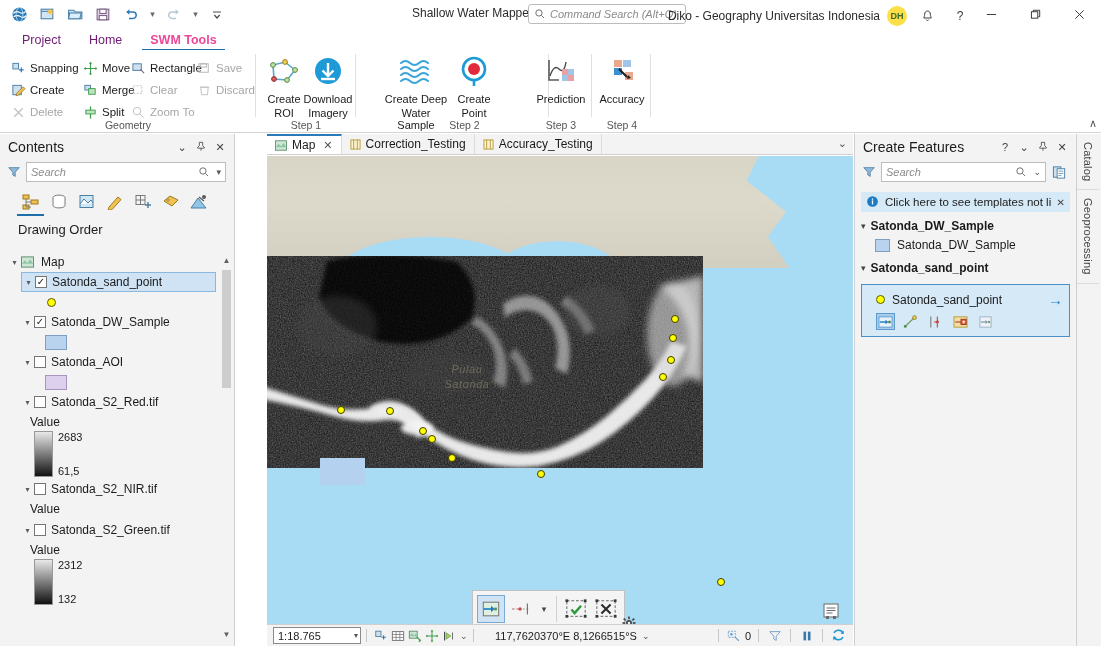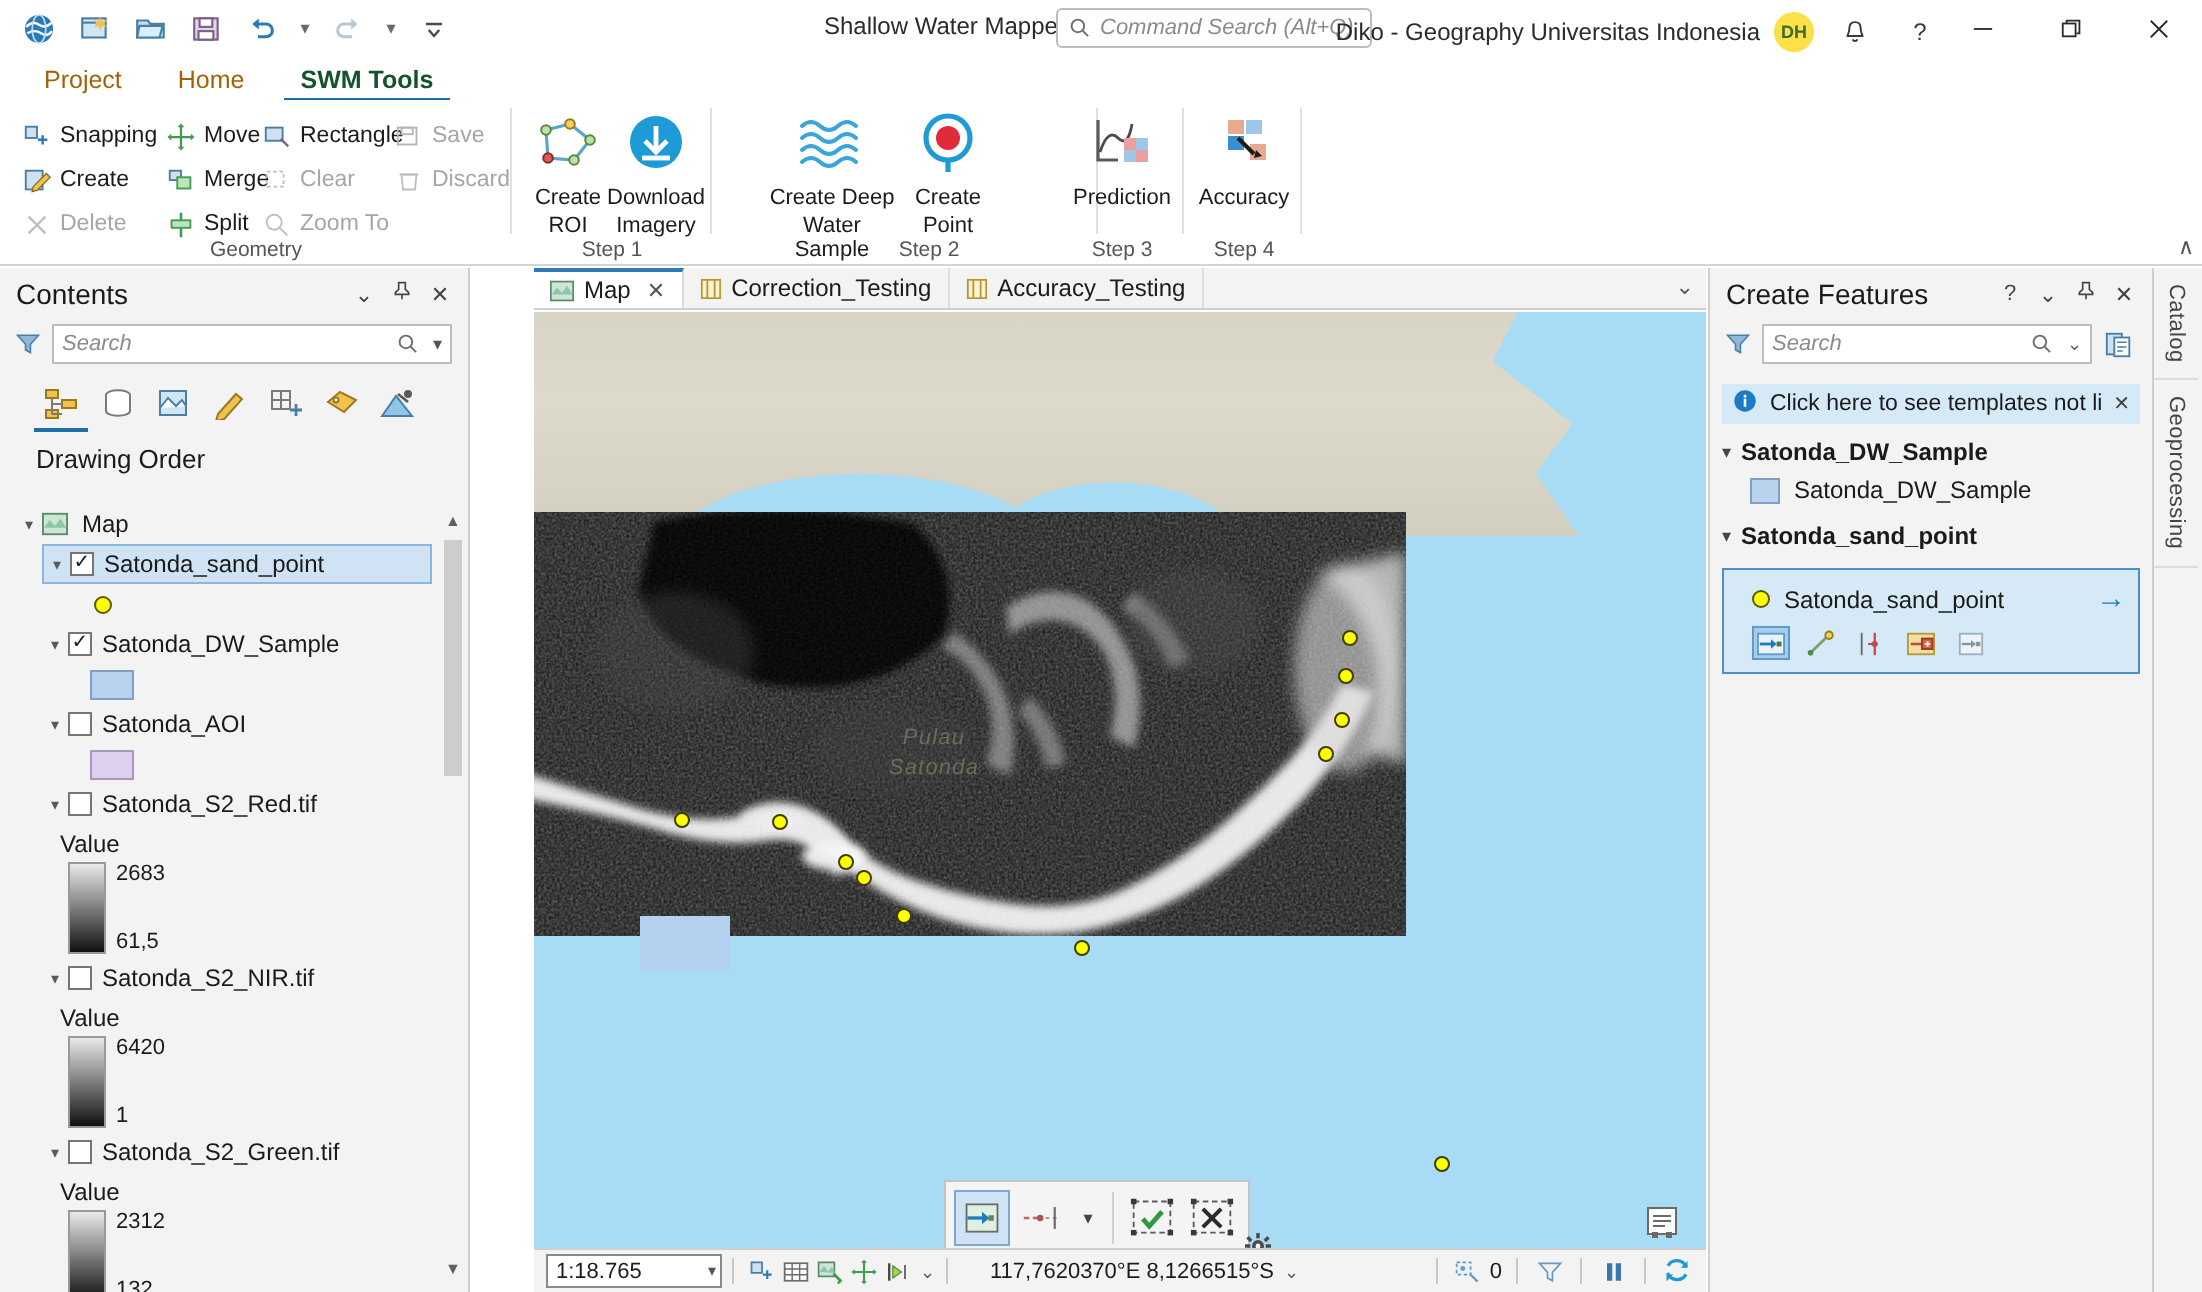--- a/index.html
+++ b/index.html
@@ -56,24 +56,24 @@
     color: #2b2b2b;
   }
 
   
   .ribbon-tabs {
     position: absolute; left: 0; top: 28px; width: 1101px; height: 22px;
     display: flex; align-items: flex-end; padding-left: 8px; gap: 0px;
     background: #ffffff;
   }
   .rtab {
-    padding: 2px 14px 3px 14px; font-size: 12.5px; color: #a16207;
+    padding: 2px 14px 3px 14px; font-size: 12.5px; color: #701a75;
     position: relative; cursor: default;
   }
-  .rtab.active { color: #14532d; font-weight: bold; }
+  .rtab.active { color: #ec4899; font-weight: bold; }
   .rtab.active::after {
     content: ""; position: absolute; left: 6px; right: 6px; bottom: -1px;
     height: 2px; background: #1e6ea8;
   }
 
   
   .ribbon {
     position: absolute; left: 0; top: 50px; width: 1101px; height: 83px;
     background: #ffffff; border-bottom: 1px solid #d4d4d4;
   }
@@ -709,27 +709,20 @@
           <span>61,5</span>
         </span>
       </div>
 
       <div class="toc-row" style="margin-left:13px;margin-top:2px">
         <span class="expander">▾</span>
         <span class="chk"></span>
         <span class="toc-label">Satonda_S2_NIR.tif</span>
       </div>
       <div class="val-label">Value</div>
-      <div class="ramp-block">
-        <span class="ramp"></span>
-        <span class="ramp-labels">
-          <span>6420</span>
-          <span>1</span>
-        </span>
-      </div>
 
       <div class="toc-row" style="margin-left:13px;margin-top:2px">
         <span class="expander">▾</span>
         <span class="chk"></span>
         <span class="toc-label">Satonda_S2_Green.tif</span>
       </div>
       <div class="val-label">Value</div>
       <div class="ramp-block">
         <span class="ramp"></span>
         <span class="ramp-labels">

